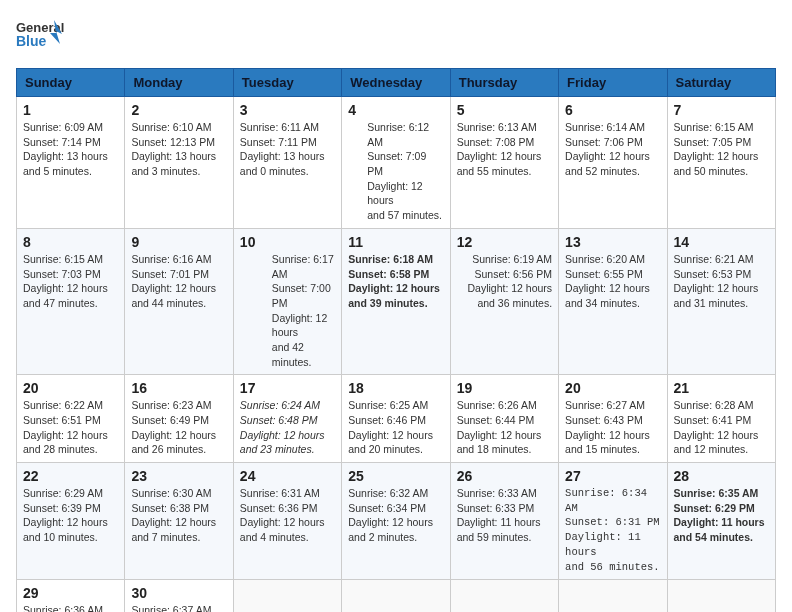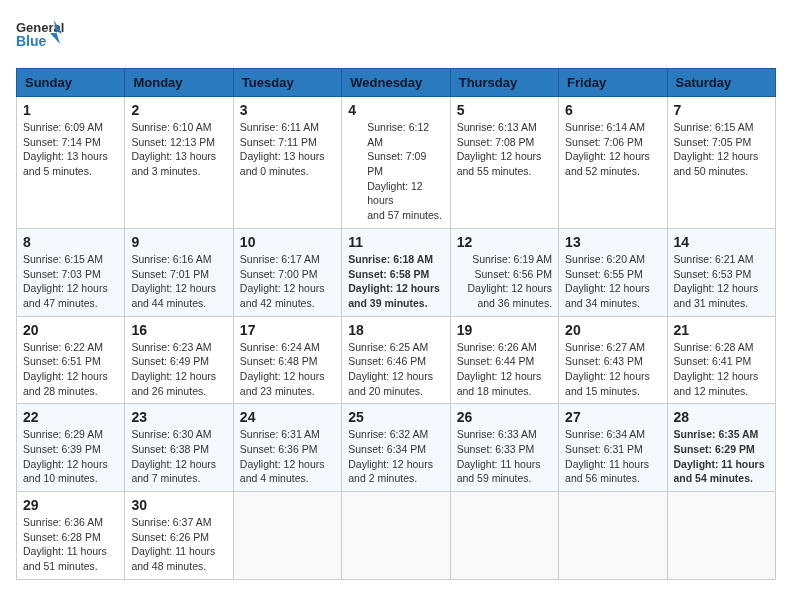--- a/index.html
+++ b/index.html
@@ -165,21 +165,21 @@
         </td>
         <td>
           <span class="day-num">9</span>
           <div class="day-info" style="white-space: pre-line;">Sunrise: 6:16 AM
 Sunset: 7:01 PM
 Daylight: 12 hours
 and 44 minutes.</div>
         </td>
         <td>
           <span class="day-num">10</span>
-          <div class="day-info" style="white-space: pre-line;">Sunrise: 6:17 AM
+          <div class="day-info" style="white-space: pre-line; margin-left: 32px;">Sunrise: 6:17 AM
 Sunset: 7:00 PM
 Daylight: 12 hours
 and 42 minutes.</div>
         </td>
         <td>
           <span class="day-num">11</span>
           <div class="day-info" style="white-space: pre-line; font-weight: bold;">Sunrise: 6:18 AM
 Sunset: 6:58 PM
 Daylight: 12 hours
 and 39 minutes.</div>
@@ -216,21 +216,21 @@
         </td>
         <td>
           <span class="day-num">16</span>
           <div class="day-info" style="white-space: pre-line;">Sunrise: 6:23 AM
 Sunset: 6:49 PM
 Daylight: 12 hours
 and 26 minutes.</div>
         </td>
         <td>
           <span class="day-num">17</span>
-          <div class="day-info" style="white-space: pre-line;">Sunrise: 6:24 AM
+          <div class="day-info" style="white-space: pre-line; font-style: italic;">Sunrise: 6:24 AM
 Sunset: 6:48 PM
 Daylight: 12 hours
 and 23 minutes.</div>
         </td>
         <td>
           <span class="day-num">18</span>
           <div class="day-info" style="white-space: pre-line;">Sunrise: 6:25 AM
 Sunset: 6:46 PM
 Daylight: 12 hours
 and 20 minutes.</div>
@@ -288,21 +288,21 @@
         </td>
         <td>
           <span class="day-num">26</span>
           <div class="day-info" style="white-space: pre-line;">Sunrise: 6:33 AM
 Sunset: 6:33 PM
 Daylight: 11 hours
 and 59 minutes.</div>
         </td>
         <td>
           <span class="day-num">27</span>
-          <div class="day-info" style="white-space: pre-line;">Sunrise: 6:34 AM
+          <div class="day-info" style="white-space: pre-line; font-family: Liberation Mono, monospace;">Sunrise: 6:34 AM
 Sunset: 6:31 PM
 Daylight: 11 hours
 and 56 minutes.</div>
         </td>
         <td>
           <span class="day-num">28</span>
           <div class="day-info" style="white-space: pre-line; font-weight: bold;">Sunrise: 6:35 AM
 Sunset: 6:29 PM
 Daylight: 11 hours
 and 54 minutes.</div>

